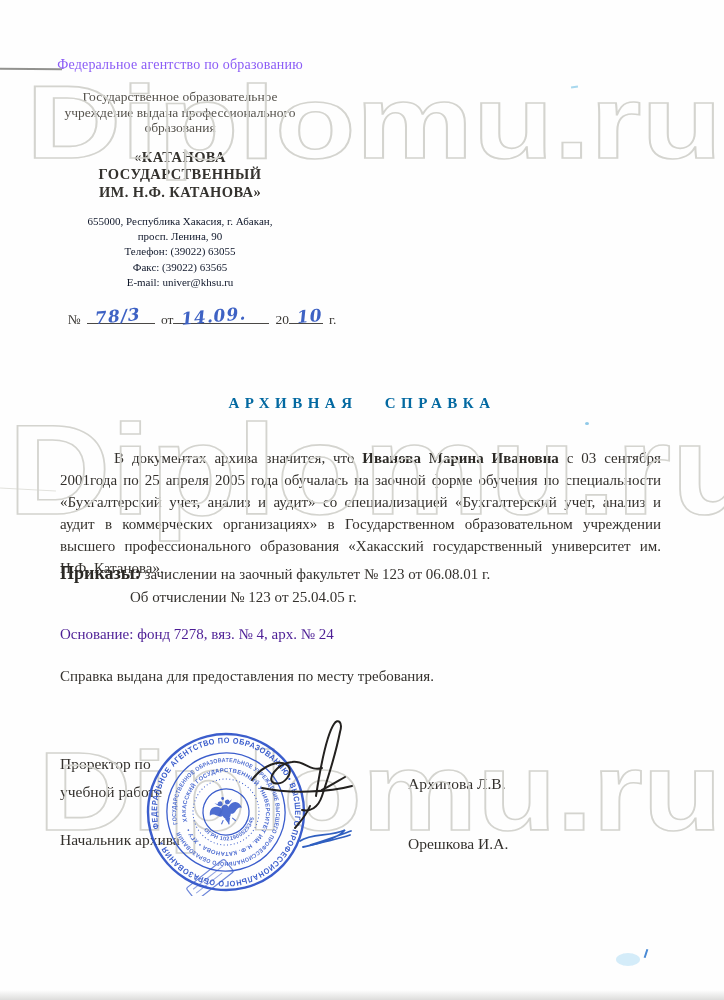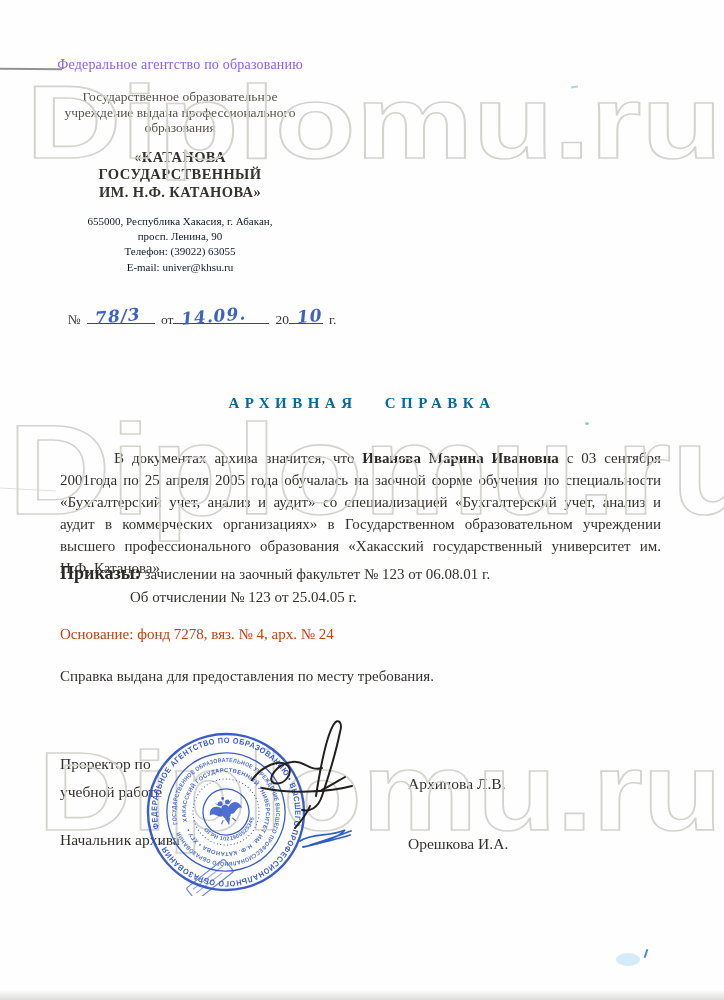--- a/index.html
+++ b/index.html
@@ -25,21 +25,21 @@
   
   .doc-title{left:0;top:395px;width:100%;text-align:center;font-weight:bold;font-size:15px;
              letter-spacing:5.5px;word-spacing:18px;color:#0369a1;z-index:2;}
 
   
   .body-par{left:60px;top:433px;width:601px;text-align:justify;font-size:15px;line-height:21.9px;
             text-indent:54px;color:#34312d;z-index:2;}
   .student{font-weight:bold;color:#2b2925;}
   .orders-label{left:60px;top:563px;font-weight:bold;font-size:18px;color:#2b2925;z-index:2;}
   .orders-lines{left:130px;top:563px;font-size:15px;line-height:22.5px;color:#34312d;z-index:2;}
-  .basis{left:60px;top:626px;font-size:15px;color:#c2410c;z-index:2;}
+  .basis{left:60px;top:626px;font-size:15px;color:#4c1d95;z-index:2;}
   .issued{left:60px;top:668px;font-size:15px;color:#34312d;z-index:2;}
 
   
   .sig-title1{left:60px;top:750px;font-size:15.5px;line-height:28px;color:#34312d;z-index:2;}
   .sig-name1{left:408px;top:768px;font-size:15.5px;color:#34312d;z-index:2;margin-top:7px;}
   .sig-title2{left:60px;top:831px;font-size:15.5px;color:#34312d;z-index:2;}
   .sig-name2{left:408px;top:835px;font-size:15.5px;color:#34312d;z-index:2;}
 
   
   .watermark-layer{left:0;top:0;z-index:3;pointer-events:none;}
@@ -78,20 +78,21 @@
     </div>
     <div class="lh-univ">
       <div>«КАТАНОВА</div>
       <div>ГОСУДАРСТВЕННЫЙ</div>
       <div>ИМ. Н.Ф. КАТАНОВА»</div>
     </div>
     <div class="lh-addr">
       <div>655000, Республика Хакасия, г. Абакан,</div>
       <div>просп. Ленина, 90</div>
       <div>Телефон: (39022) 63055</div>
+      <div>Факс: (39022) 63565</div>
       <div>E-mail: univer@khsu.ru</div>
     </div>
   </div>
 
   <div class="abs refline">
     <span>№</span><span class="sp"></span><span class="blank b1"><span class="hw">78/3</span></span><span class="sp"></span><span>от</span><span class="blank b2"><span class="hw">14.09.</span></span><span class="sp"></span><span>20</span><span class="blank b3"><span class="hw">10</span></span><span class="sp"></span><span>г.</span>
   </div>
 
   <div class="abs doc-title">АРХИВНАЯ СПРАВКА</div>
 

